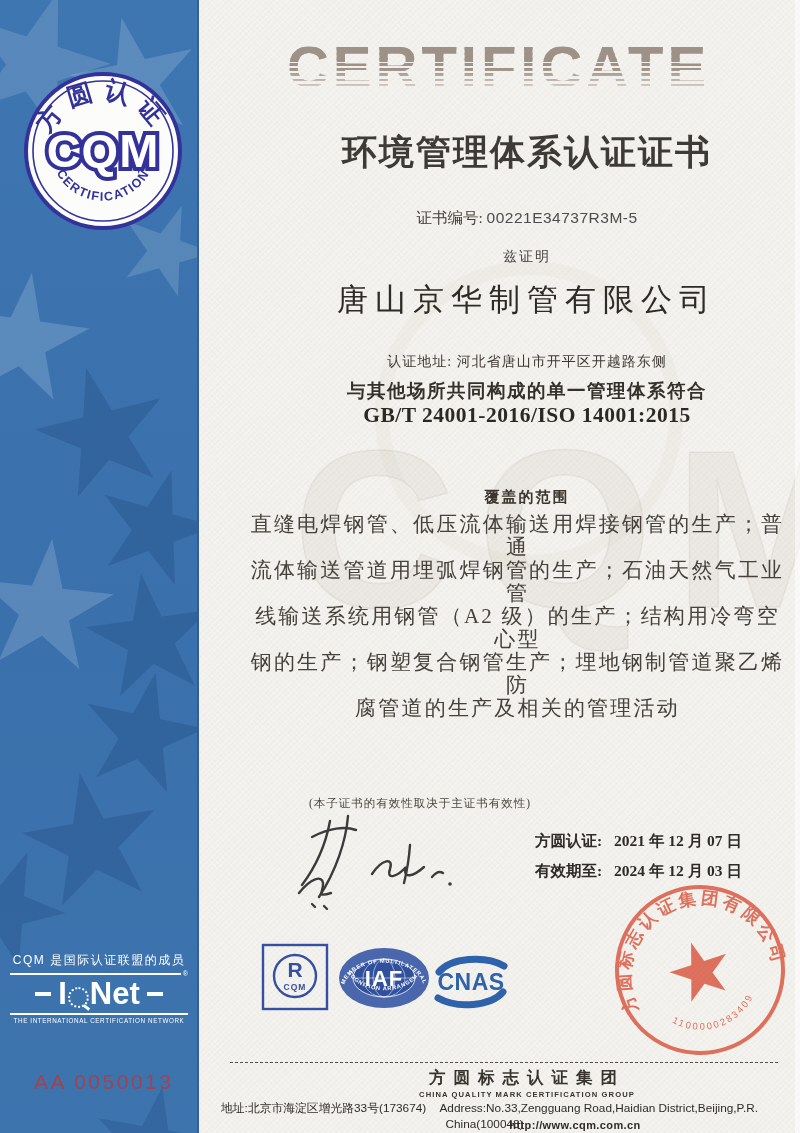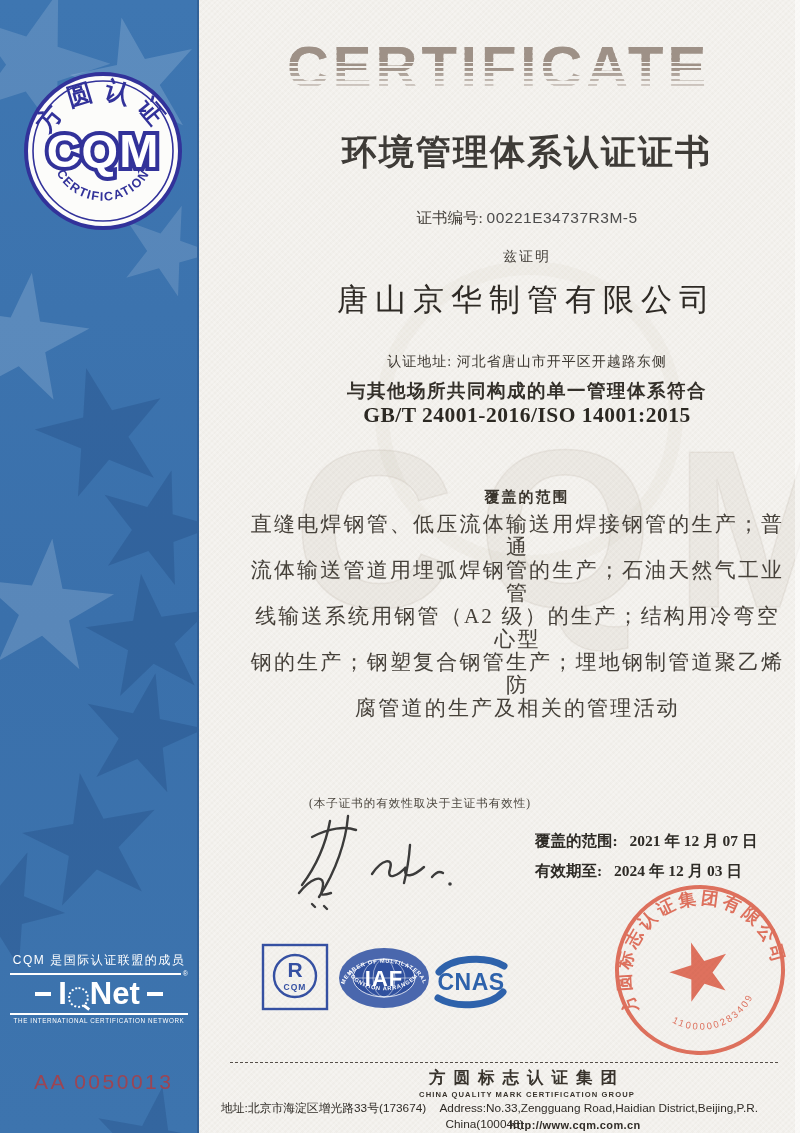--- a/index.html
+++ b/index.html
@@ -179,21 +179,21 @@
       <path d="M20 93 l3 3 M32 95 l3 3"></path>
       <path d="M80 63 C90 48 102 46 98 58 C94 70 106 65 114 56 C110 69 122 65 132 56"></path>
       <path d="M118 34 C117 48 115 60 112 72"></path>
       <path d="M140 66 C144 61 148 60 151 62"></path>
       <circle cx="158" cy="73" r="1.8" fill="#1c1c1c" stroke="none"></circle>
     </g>
   </svg>
 
   <div class="dates serif">
     <div class="row">
-      <span class="lab">覆盖的范围:</span>
+      <span class="lab">方圆认证:</span>
       <span>2021 年 12 月 07 日</span>
     </div>
     <div class="row">
       <span class="lab">有效期至:</span>
       <span>2024 年 12 月 03 日</span>
     </div>
   </div>
 
   <svg class="logo-rcqm" width="68" height="68" viewBox="0 0 68 68">
     <rect x="2" y="2" width="64" height="64" fill="none" stroke="#3550a2" stroke-width="2.4"></rect>

